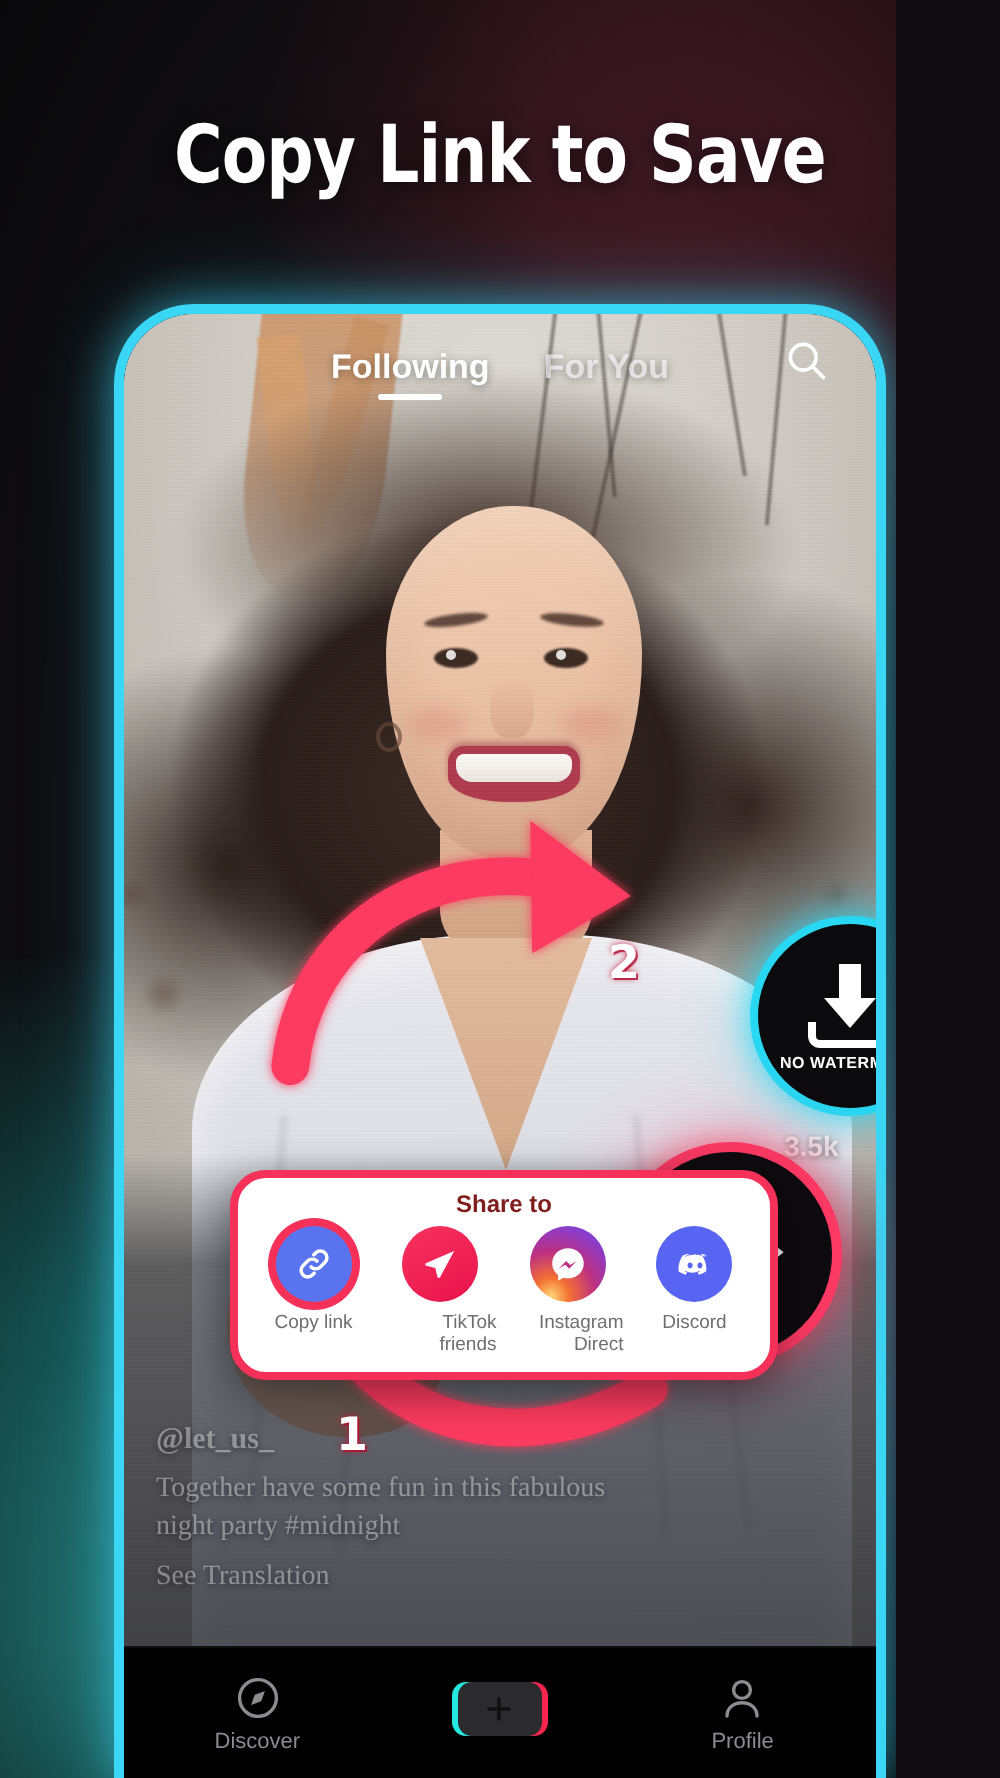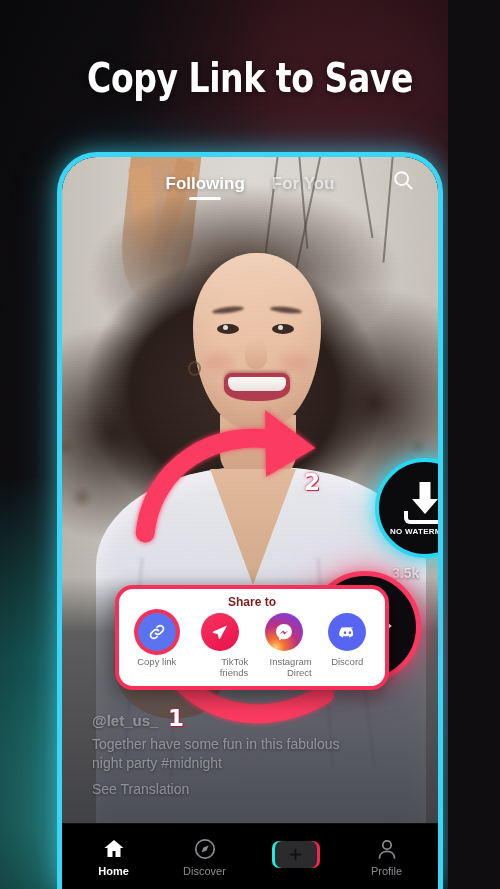--- a/index.html
+++ b/index.html
@@ -251,22 +251,22 @@
     margin-top:3px; font-size:8px; font-weight:bold; color:#fff; letter-spacing:.3px;
   }
   .count {
     position:absolute; left:330px; top:408px; z-index:7;
     font-size:14px; color:rgba(255,255,255,.72); font-weight:600;
     text-shadow:0 1px 3px rgba(0,0,0,.5);
   }
 
   
   .caption {
-    position:absolute; left:30px; bottom:92px; width:250px; z-index:5;
-    color:rgba(255,255,255,.40); text-shadow:0 1px 3px rgba(0,0,0,.45);
+    position:absolute; left:16px; bottom:92px; width:250px; z-index:5;
+    color:rgba(255,255,255,.40); text-shadow:0 1px 3px rgba(0,0,0,.45);font-family:Liberation Serif, serif;
   }
   .cap-user { font-size:15px; font-weight:bold; margin-bottom:6px; }
   .cap-text { font-size:14px; line-height:19px; margin-bottom:8px; }
   .cap-tr { font-size:14px; }
   .video-dim {
     position:absolute; left:0; top:420px; width:100%; height:252px; z-index:4;
     background:linear-gradient(180deg, rgba(18,18,24,0) 0%, rgba(24,26,34,.55) 22%, rgba(26,28,36,.72) 100%);
   }
 
   
@@ -424,26 +424,20 @@
       </div>
       <div class="count">3.5k</div>
 
       <div class="caption">
         <div class="cap-user">@let_us_</div>
         <div class="cap-text">Together have some fun in this fabulous night party #midnight</div>
         <div class="cap-tr">See Translation</div>
       </div>
 
       <div class="navbar">
-        <div class="nav-item active">
-          <svg viewBox="0 0 24 24" width="24" height="24" fill="#fff">
-            <path d="M12 3 2.5 11h3v9h5v-6h3v6h5v-9h3z"></path>
-          </svg>
-          <div class="nav-lbl">Home</div>
-        </div>
         <div class="nav-item">
           <svg viewBox="0 0 24 24" width="24" height="24" fill="none" stroke="#8b8b90" stroke-width="1.7">
             <circle cx="12" cy="12" r="9.2"></circle>
             <path d="M15.5 8.5 10.4 10.4 8.5 15.5 13.6 13.6z" fill="#8b8b90" stroke="none"></path>
           </svg>
           <div class="nav-lbl">Discover</div>
         </div>
         <div class="nav-item">
           <div class="plus-btn">
             <svg viewBox="0 0 24 24" width="17" height="17" fill="none" stroke="#111" stroke-width="2.6" stroke-linecap="round">

